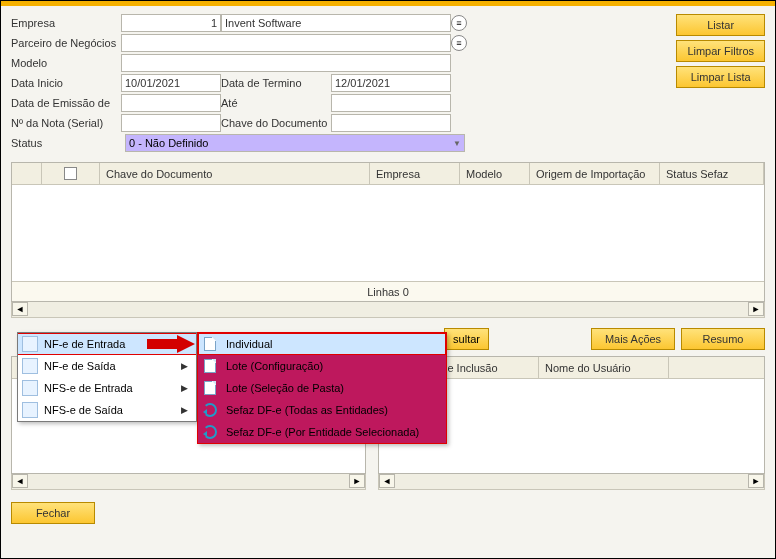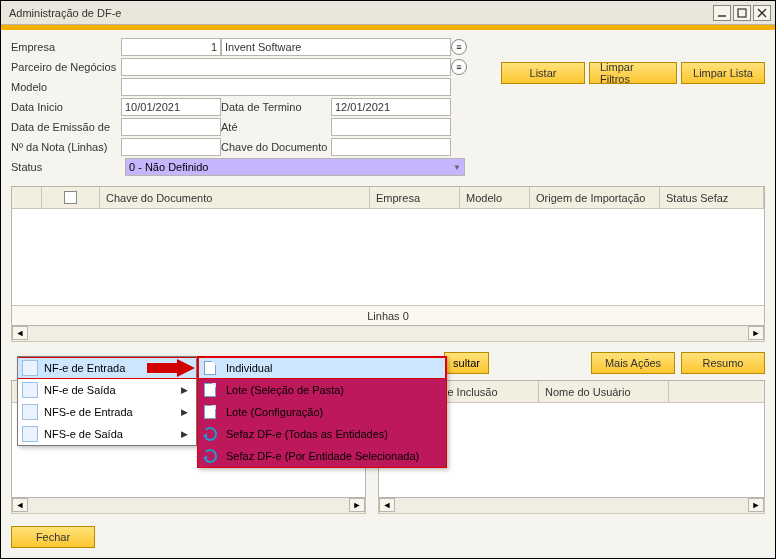--- a/index.html
+++ b/index.html
@@ -13,21 +13,21 @@
   .content { padding: 8px 10px; position: relative; height: calc(100% - 29px); }
   .top-area { display: flex; align-items: flex-start; gap: 10px; }
   .form-grid { display: grid; grid-template-columns: 110px 100px 110px 120px 20px; row-gap: 2px; align-items: center; width: 480px; }
   .flabel { color: #333; padding: 2px 0; }
   .finput { height: 18px; border: 1px solid #b8b6ac; background: #fff; padding: 0 3px; color: #333; display: flex; align-items: center; }
   .finput.right { justify-content: flex-end; }
   .circle-btn { width: 16px; height: 16px; border: 1px solid #888; border-radius: 50%; display: flex; align-items: center; justify-content: center; background: #fff; font-size: 9px; cursor: pointer; }
   .status-row { display: flex; align-items: center; gap: 4px; margin-top: 2px; }
   .status-label { width: 110px; }
   .status-field { flex: 1; max-width: 340px; height: 18px; border: 1px solid #b8b6ac; background: #c4b5fd; padding: 0 3px; display: flex; align-items: center; justify-content: space-between; }
-  .btn-col { margin-left: auto; display: flex; flex-direction: row; gap: 4px; margin-top: 24px; }
+  .btn-col { margin-left: auto; display: flex; flex-direction: column; gap: 4px; }
   .btn { height: 22px; min-width: 84px; padding: 0 10px; background: linear-gradient(#ffe27a,#fcc631); border: 1px solid #b88a00; color: #333; display: flex; align-items: center; justify-content: center; cursor: pointer; }
   .grid1 { margin-top: 10px; border: 1px solid #b8b6ac; background: #fff; height: 140px; display: flex; flex-direction: column; }
   .grid-head { display: flex; background: #f2efe1; border-bottom: 1px solid #c9c6b8; height: 22px; }
   .gh { border-right: 1px solid #c9c6b8; padding: 3px 6px; color: #333; display: flex; align-items: center; }
   .grid-body { flex: 1; }
   .grid-foot { height: 20px; border-top: 1px solid #c9c6b8; background: #fbf9ef; display: flex; align-items: center; justify-content: center; color: #333; }
   .hscroll { height: 16px; background: #f0eee2; border: 1px solid #c9c6b8; border-top: none; position: relative; }
   .hscroll .arrow { position: absolute; top: 0; width: 16px; height: 14px; border: 1px solid #b8b6ac; background: #f8f6ea; display: flex; align-items: center; justify-content: center; font-size: 9px; }
   .hscroll .arrow.left { left: 0; }
   .hscroll .arrow.right { right: 0; }
@@ -53,41 +53,20 @@
   .ico-file { width: 12px; height: 14px; background: #fff; border: 1px solid #7aa3c7; position: relative; }
   .ico-file:after { content: ""; position: absolute; right: -1px; top: -1px; width: 0; height: 0; border-left: 4px solid #fff; border-top: 4px solid #cfe3f5; }
   .ico-refresh { width: 14px; height: 14px; border: 2px solid #1f9cc9; border-left-color: transparent; border-radius: 50%; position: relative; }
   .ico-refresh:after { content: ""; position: absolute; left: -2px; top: 4px; width: 0; height: 0; border-top: 3px solid transparent; border-bottom: 3px solid transparent; border-right: 4px solid #1f9cc9; }
   .checkbox { width: 13px; height: 13px; border: 1px solid #888; background: #fff; display: inline-block; }
 </style>
 </head>
 <body>
 
 <div class="window">
-  <div class="titlebar">
-    <span class="title">Administração de DF-e</span>
-    <div class="title-btns">
-      <div class="title-btn">
-          <svg width="10" height="10">
-            <line x1="1" y1="8" x2="9" y2="8" stroke="#333" stroke-width="1.5"></line>
-          </svg>
-        </div>
-      <div class="title-btn">
-          <svg width="10" height="10">
-            <rect x="1" y="1" width="8" height="8" fill="none" stroke="#333" stroke-width="1.2"></rect>
-          </svg>
-        </div>
-      <div class="title-btn">
-          <svg width="10" height="10">
-            <line x1="1" y1="1" x2="9" y2="9" stroke="#333" stroke-width="1.5"></line>
-            <line x1="9" y1="1" x2="1" y2="9" stroke="#333" stroke-width="1.5"></line>
-          </svg>
-        </div>
-    </div>
-  </div>
   <div class="accent-bar"></div>
 
   <div class="content">
 
     <div class="top-area">
       <div>
         <div class="form-grid">
           <div class="flabel">Empresa</div>
           <div class="finput right">1</div>
           <div class="finput" style="grid-column: span 2; text-align: center;">Invent Software</div>
@@ -106,21 +85,21 @@
           <div class="flabel">Data de Termino</div>
           <div class="finput">12/01/2021</div>
           <div></div>
 
           <div class="flabel">Data de Emissão de</div>
           <div class="finput"></div>
           <div class="flabel">Até</div>
           <div class="finput"></div>
           <div></div>
 
-          <div class="flabel">Nº da Nota (Linhas)</div>
+          <div class="flabel">Nº da Nota (Serial)</div>
           <div class="finput"></div>
           <div class="flabel">Chave do Documento</div>
           <div class="finput"></div>
           <div></div>
         </div>
         <div class="status-row">
           <div class="flabel status-label">Status</div>
           <div class="status-field">
             <span>0          - Não Definido</span>
             <span style="font-size:8px;color:#666;">▼</span>
@@ -228,27 +207,27 @@
       <div class="mitem2 hl">
         <span class="mico2">
             <span class="ico-file"></span>
           </span>
         <span>Individual</span>
       </div>
       <div class="mitem2">
         <span class="mico2">
             <span class="ico-file"></span>
           </span>
+        <span>Lote (Configuração)</span>
+      </div>
+      <div class="mitem2">
+        <span class="mico2">
+            <span class="ico-file"></span>
+          </span>
         <span>Lote (Seleção de Pasta)</span>
-      </div>
-      <div class="mitem2">
-        <span class="mico2">
-            <span class="ico-file"></span>
-          </span>
-        <span>Lote (Configuração)</span>
       </div>
       <div class="mitem2">
         <span class="mico2">
             <span class="ico-refresh"></span>
           </span>
         <span>Sefaz DF-e (Todas as Entidades)</span>
       </div>
       <div class="mitem2">
         <span class="mico2">
             <span class="ico-refresh"></span>

